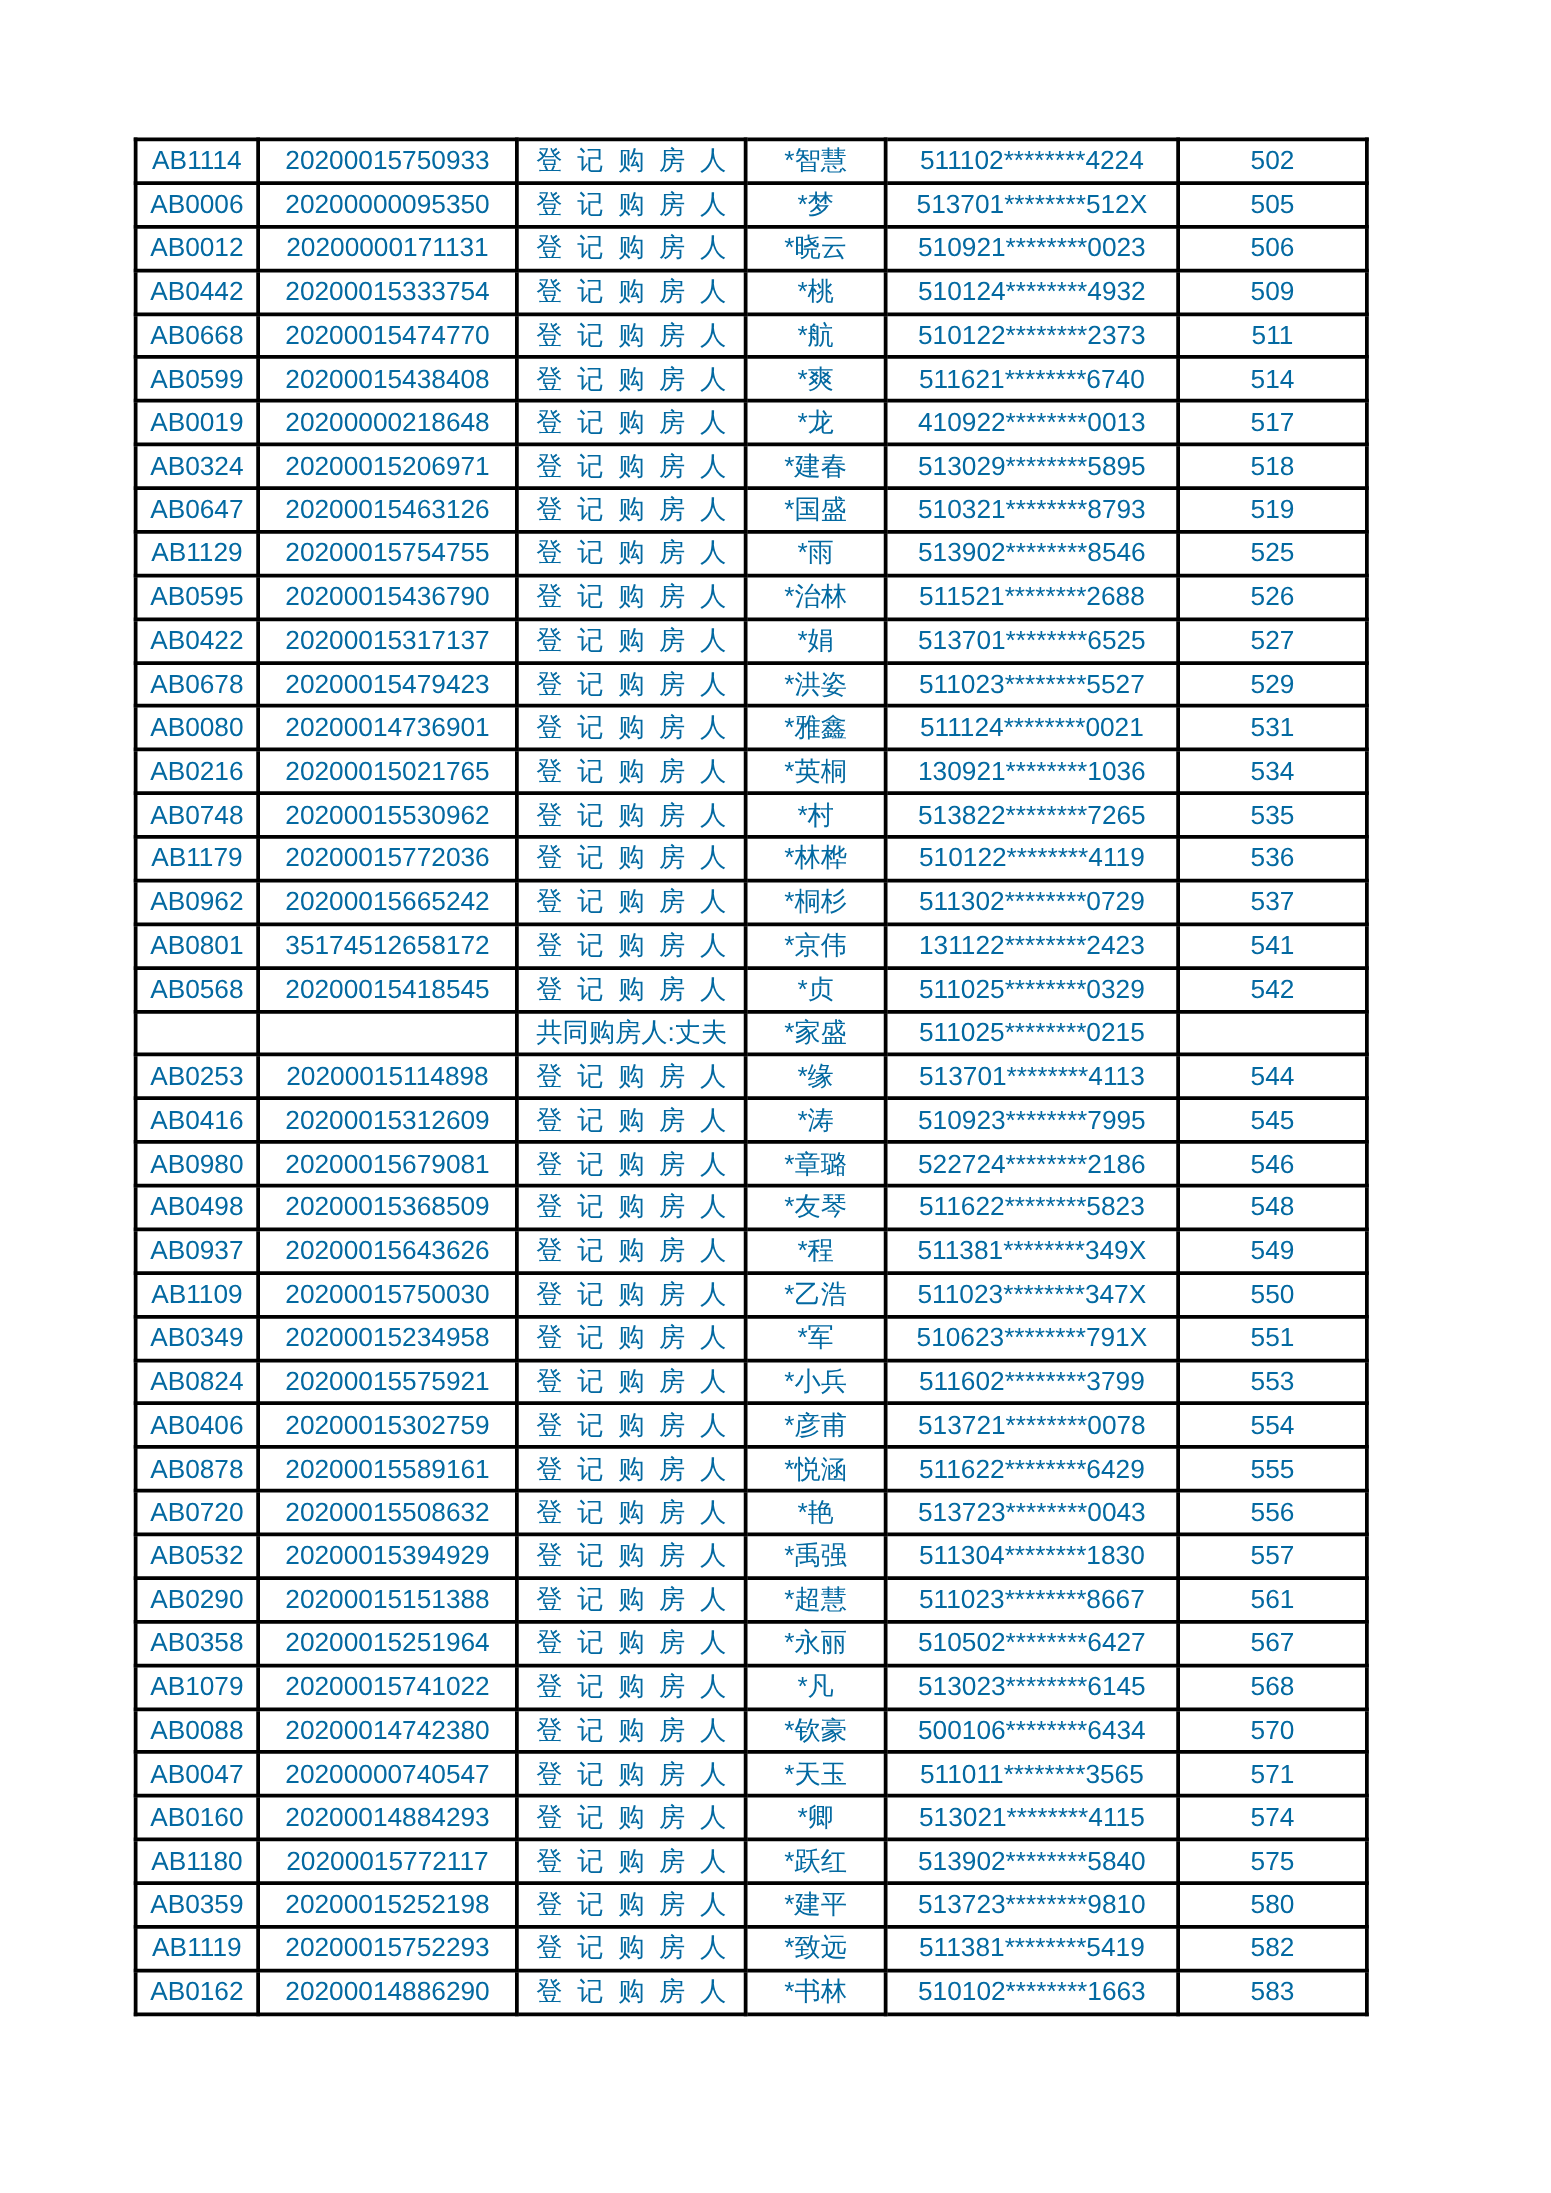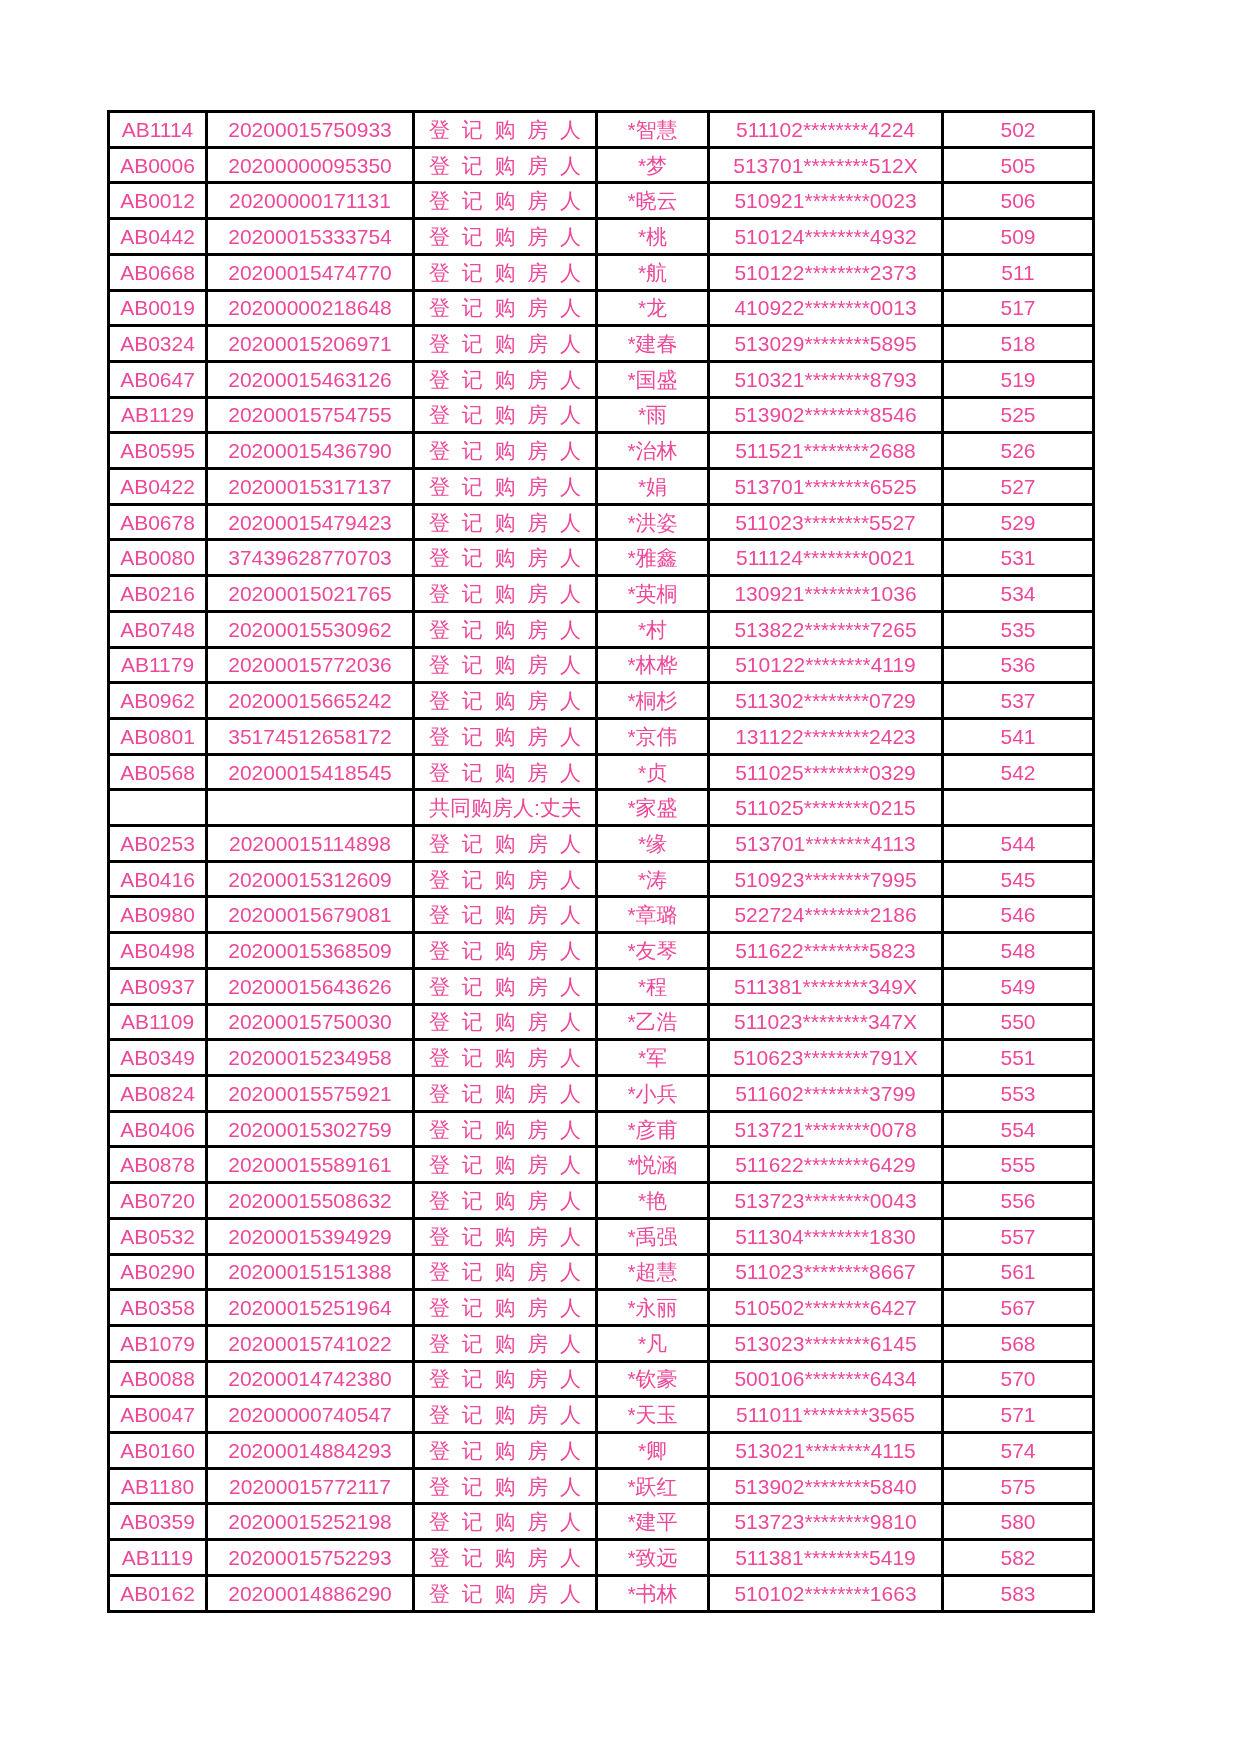--- a/index.html
+++ b/index.html
@@ -2,21 +2,21 @@
 <html><head>
 <meta charset="utf-8">
 <style>
   html, body { margin: 0; padding: 0; background: #ffffff; }
   .page {
     position: relative;
     width: 1241px;
     height: 1754px;
     background: #ffffff;
     font-family: "Liberation Sans", sans-serif;
-    color: #ec4899;
+    color: #0369a1;
   }
   table.buyers {
     position: absolute;
     left: 107px;
     top: 110px;
     width: 985px;
     height: 1503px;
     border-collapse: collapse;
     table-layout: fixed;
     font-size: 21px;
@@ -91,20 +91,28 @@
         </tr>
         <tr>
           <td class="col-code">AB0668</td>
           <td class="col-application_no">20200015474770</td>
           <td class="col-buyer_type">登记购房人</td>
           <td class="col-name">*航</td>
           <td class="col-id_number">510122********2373</td>
           <td class="col-rank">511</td>
         </tr>
         <tr>
+          <td class="col-code">AB0599</td>
+          <td class="col-application_no">20200015438408</td>
+          <td class="col-buyer_type">登记购房人</td>
+          <td class="col-name">*爽</td>
+          <td class="col-id_number">511621********6740</td>
+          <td class="col-rank">514</td>
+        </tr>
+        <tr>
           <td class="col-code">AB0019</td>
           <td class="col-application_no">20200000218648</td>
           <td class="col-buyer_type">登记购房人</td>
           <td class="col-name">*龙</td>
           <td class="col-id_number">410922********0013</td>
           <td class="col-rank">517</td>
         </tr>
         <tr>
           <td class="col-code">AB0324</td>
           <td class="col-application_no">20200015206971</td>
@@ -148,21 +156,21 @@
         <tr>
           <td class="col-code">AB0678</td>
           <td class="col-application_no">20200015479423</td>
           <td class="col-buyer_type">登记购房人</td>
           <td class="col-name">*洪姿</td>
           <td class="col-id_number">511023********5527</td>
           <td class="col-rank">529</td>
         </tr>
         <tr>
           <td class="col-code">AB0080</td>
-          <td class="col-application_no">37439628770703</td>
+          <td class="col-application_no">20200014736901</td>
           <td class="col-buyer_type">登记购房人</td>
           <td class="col-name">*雅鑫</td>
           <td class="col-id_number">511124********0021</td>
           <td class="col-rank">531</td>
         </tr>
         <tr>
           <td class="col-code">AB0216</td>
           <td class="col-application_no">20200015021765</td>
           <td class="col-buyer_type">登记购房人</td>
           <td class="col-name">*英桐</td>

